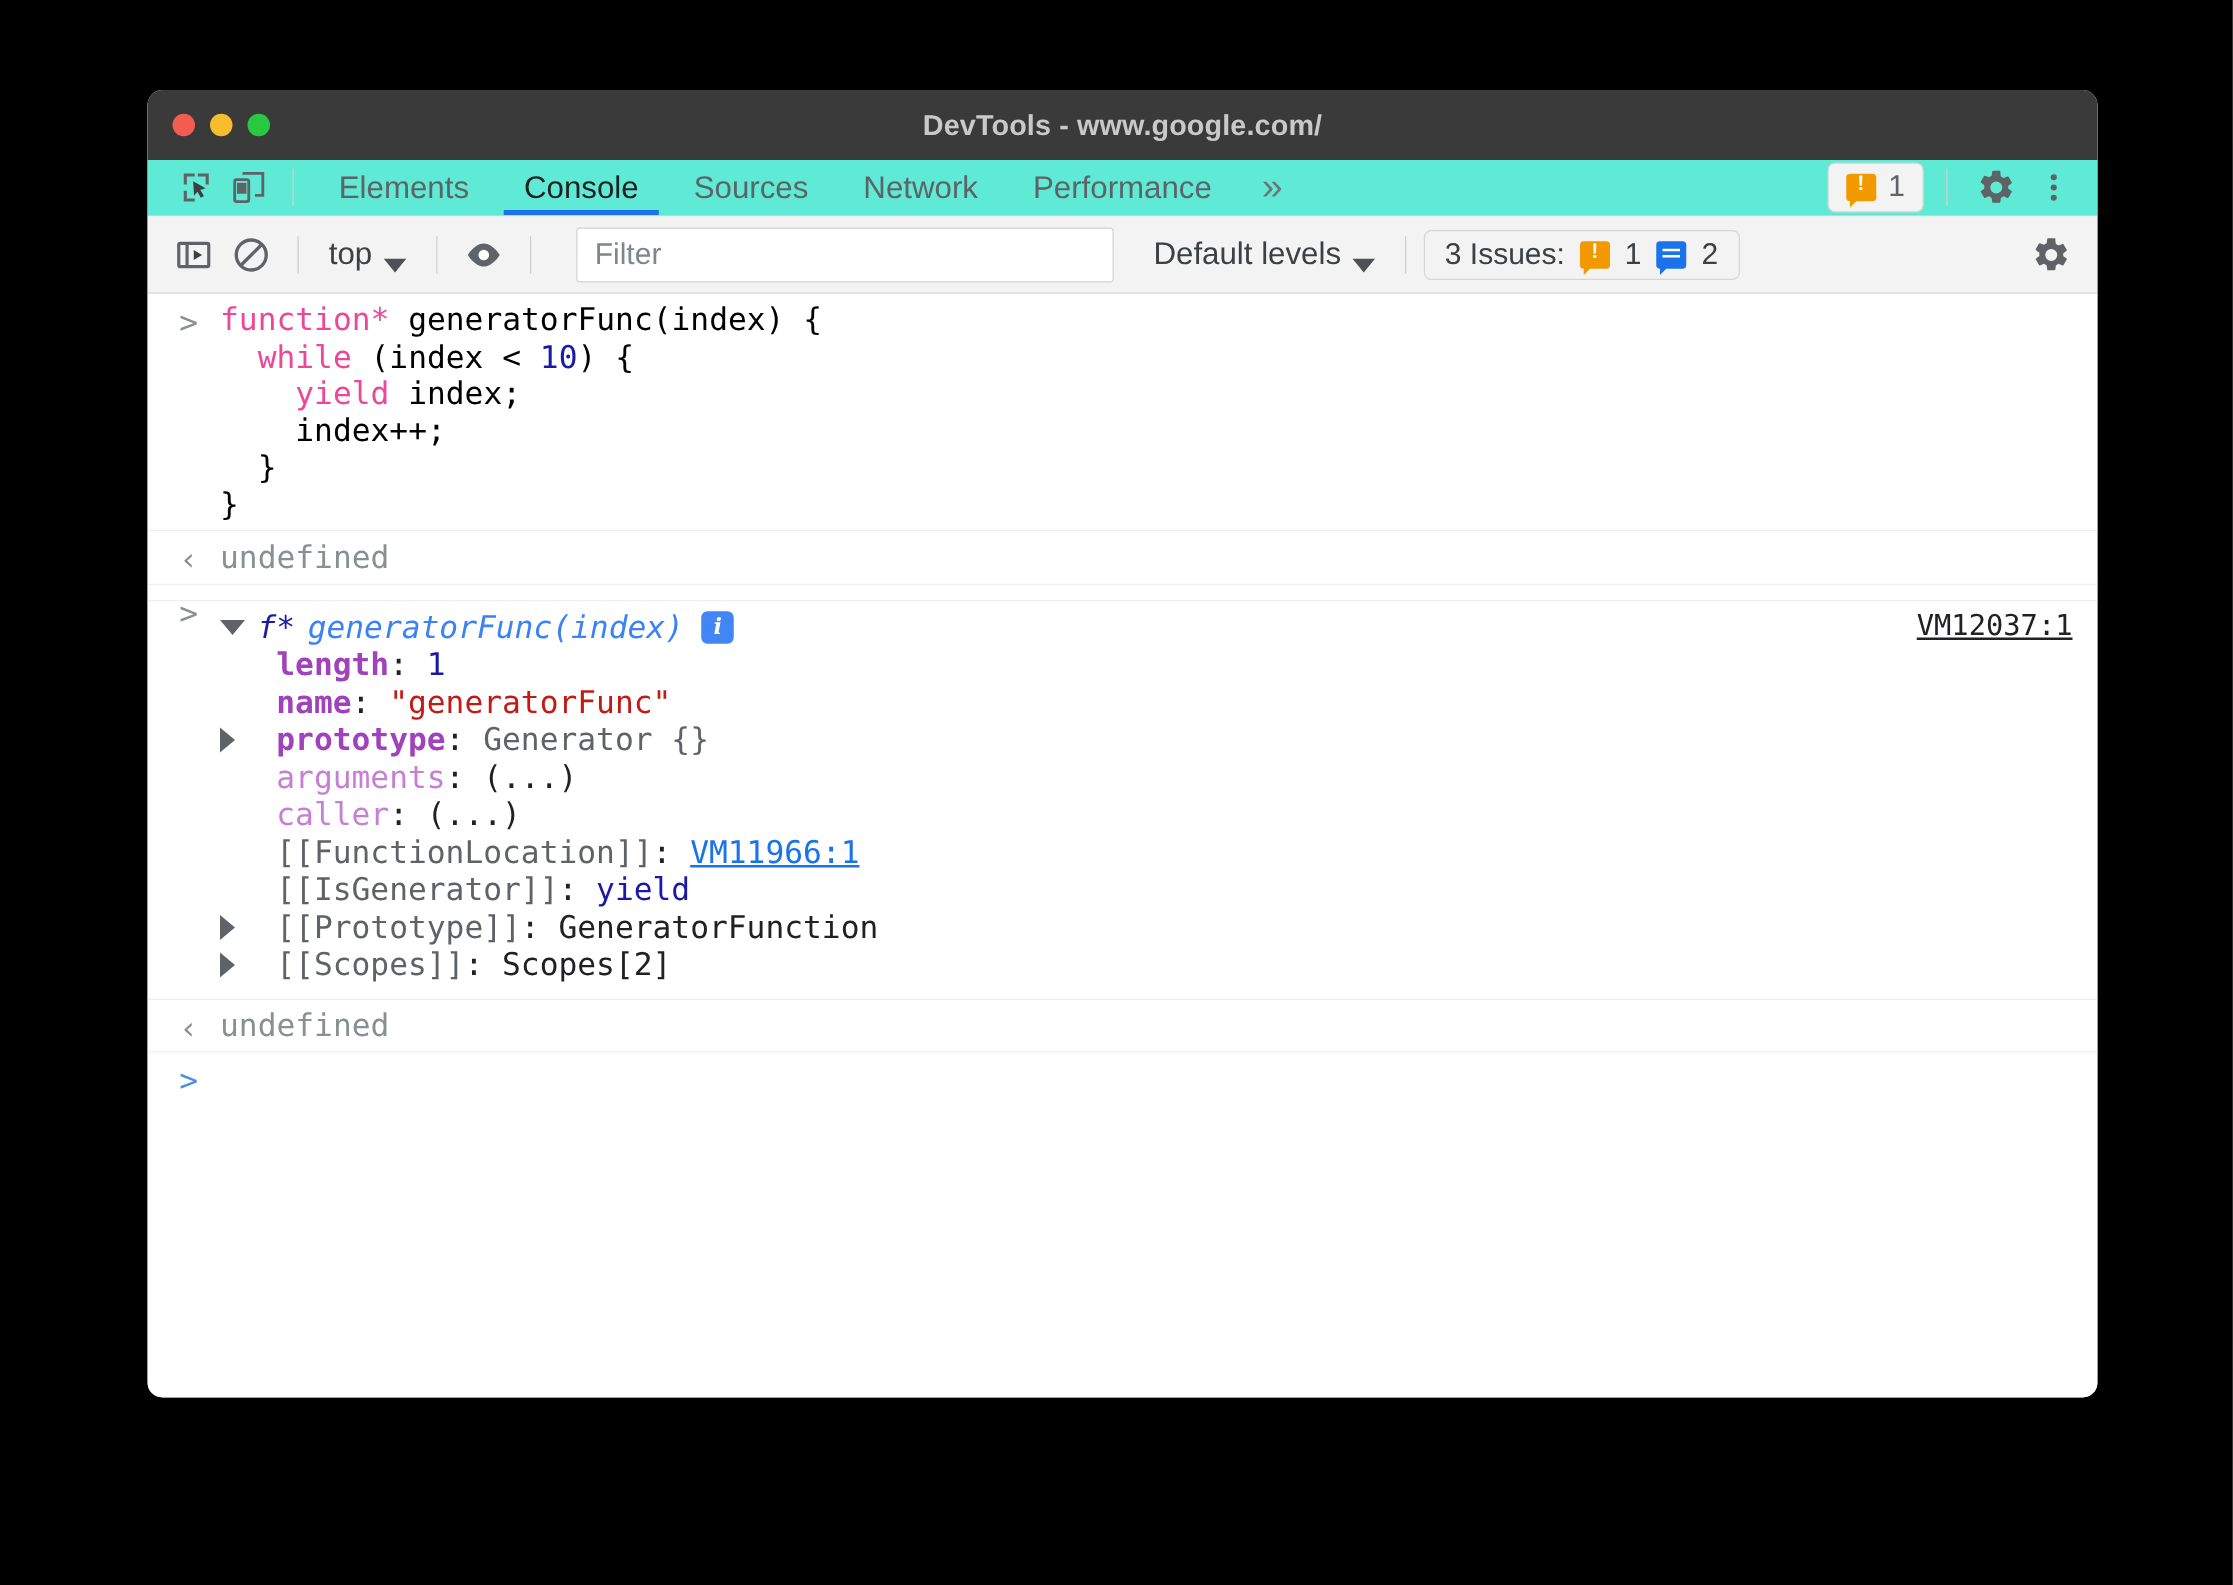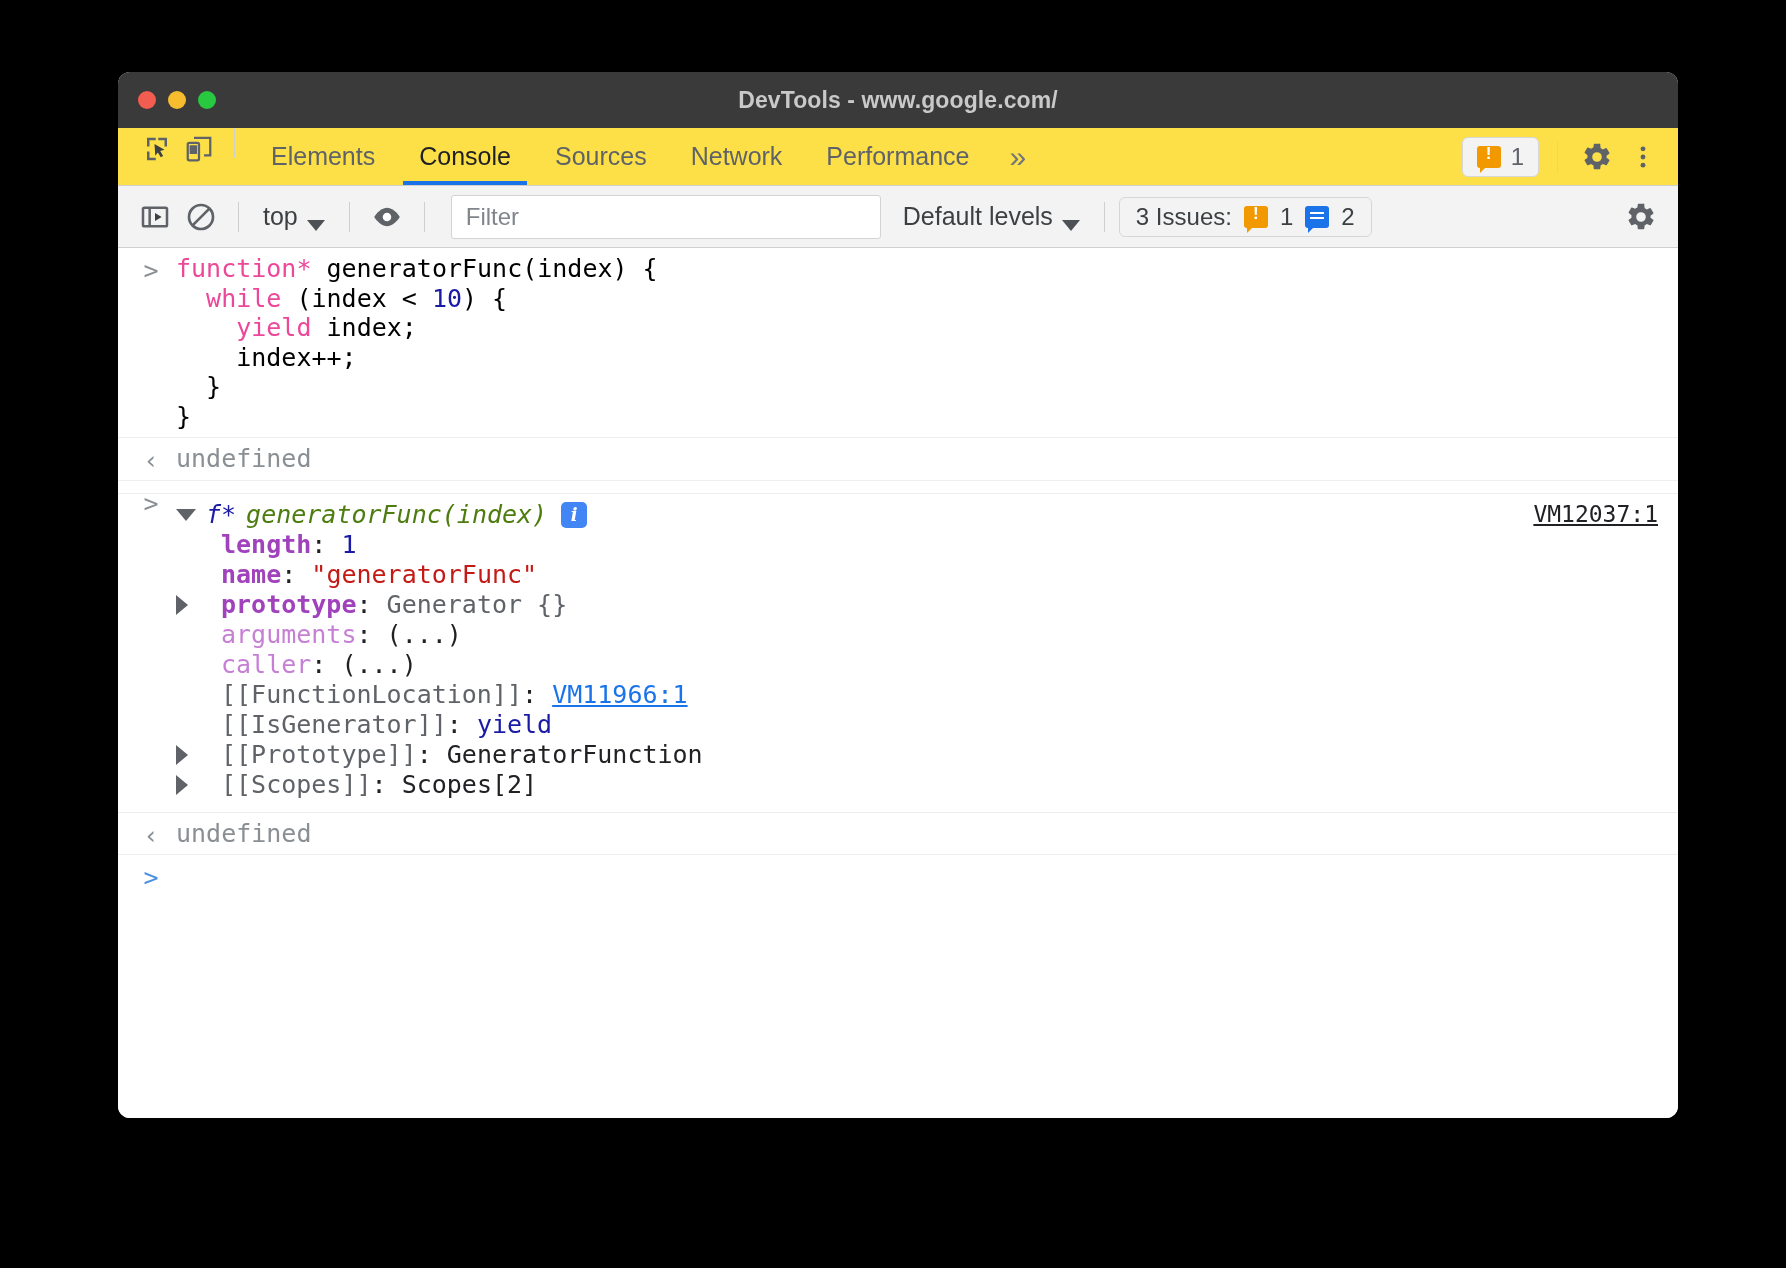--- a/index.html
+++ b/index.html
@@ -57,24 +57,25 @@
     text-align: center;
     color: #c9c9c9;
     font-size: 23px;
     font-weight: bold;
     letter-spacing: 0.1px;
     pointer-events: none;
   }
 
   
   #tabbar {
-    height: 58px;
-    background: #fde047;
+    height: 45px;
+    background: #5eead4;
     border-bottom: 1px solid #cfcfcf;
     display: flex;
+    align-items: center;
     flex: 0 0 auto;
     padding: 0 14px 0 18px;
     box-sizing: border-box;
   }
   .tb-icon-btn {
     width: 42px; height: 42px;
     display: flex; align-items: center; justify-content: center;
     cursor: default;
   }
   .vdiv {
@@ -214,21 +215,21 @@
     border-right: 9px solid transparent;
     border-top: 11px solid #4d5156;
   }
   #filter-input {
     flex: 0 0 auto;
     width: 430px;
     height: 44px;
     background: #ffffff;
     border: 1px solid #d3d3d3;
     border-radius: 3px;
-    margin: 0 12px;
+    margin: 0 22px;
     display: flex;
     align-items: center;
     padding: 0 14px;
     box-sizing: border-box;
     font-size: 24px;
     color: #80868b;
   }
   .issues-pill {
     display: flex;
     align-items: center;
@@ -310,21 +311,21 @@
   }
   .tri-right {
     width: 0; height: 0;
     border-top: 10px solid transparent;
     border-bottom: 10px solid transparent;
     border-left: 12px solid #5f6368;
     margin-right: 10px;
     flex: 0 0 auto;
   }
   .fn-star { color: #1a1aa6; font-style: italic; }
-  .fn-name { color: #4d7c0f; font-style: italic; text-align: center; }
+  .fn-name { color: #3b82f6; font-style: italic; text-align: center; }
   .info-badge {
     display: inline-flex;
     align-items: center;
     justify-content: center;
     width: 26px; height: 26px;
     background: #4285f4;
     border-radius: 5px;
     color: #ffffff;
     font-size: 18px;
     font-style: italic;

